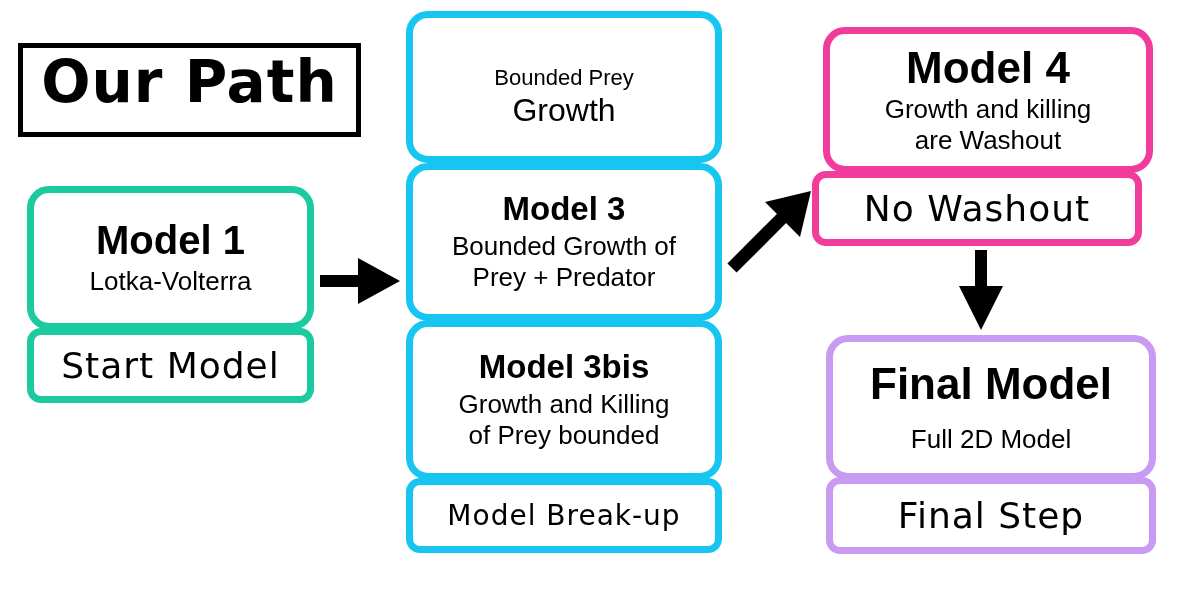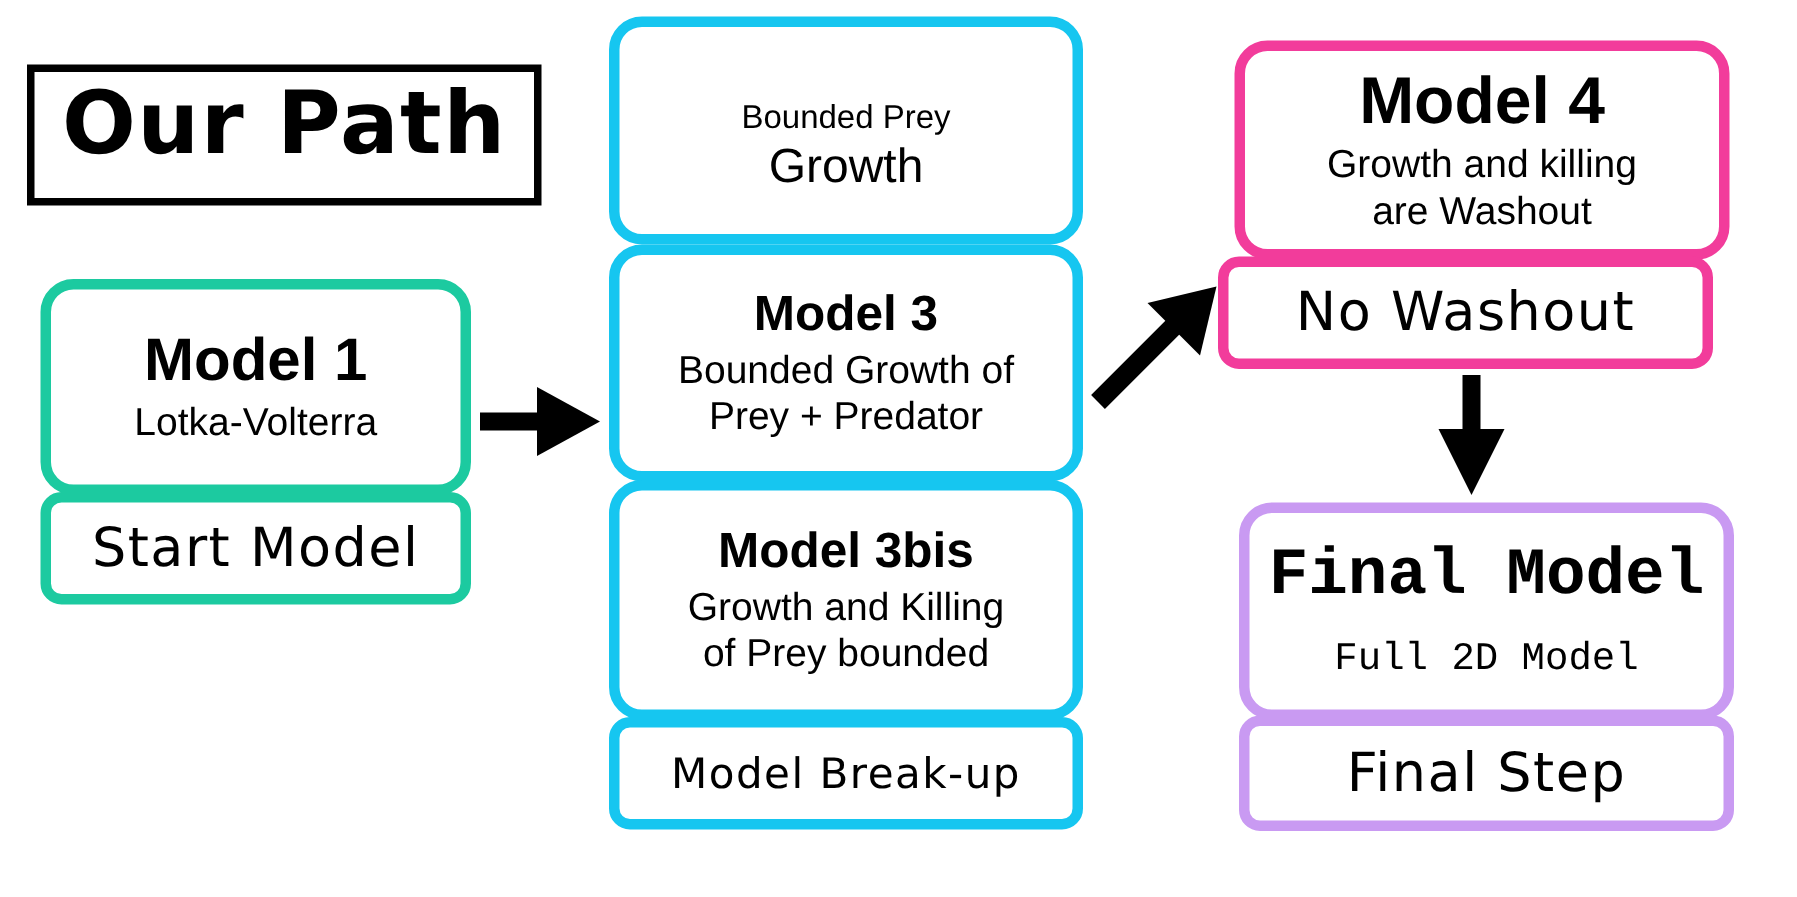--- a/index.html
+++ b/index.html
@@ -55,21 +55,21 @@
 
 <div class="abs box pink" style="left:812px;top:27px;width:330px;height:146px;margin-left:11px;">
   <div class="h" style="font-size:44px;">Model 4</div>
   <div class="d" style="font-size:26px;margin-top:2px;">Growth and killing</div>
   <div class="d" style="font-size:26px;">are Washout</div>
 </div>
 <div class="abs box sub pink" style="left:812px;top:171px;width:330px;height:75px;">
   <div class="lbl" style="font-size:36px;">No Washout</div>
 </div>
 
-<div class="abs box purple" style="left:826px;top:335px;width:330px;height:145px;font-family:Liberation Mono, monospace;">
+<div class="abs box purple" style="left:826px;top:335px;width:330px;height:145px;">
   <div class="h" style="font-size:44px;">Final Model</div>
   <div class="d" style="font-size:26px;margin-top:16px;">Full 2D Model</div>
 </div>
 <div class="abs box sub purple" style="left:826px;top:477px;width:330px;height:77px;">
   <div class="lbl" style="font-size:36px;">Final Step</div>
 </div>
 
 <svg class="arrow" style="left:318px;top:255px;" width="84" height="52">
   <rect x="2" y="20" width="42" height="12" fill="#000"></rect>
   <polygon points="40,3 82,26 40,49" fill="#000"></polygon>

